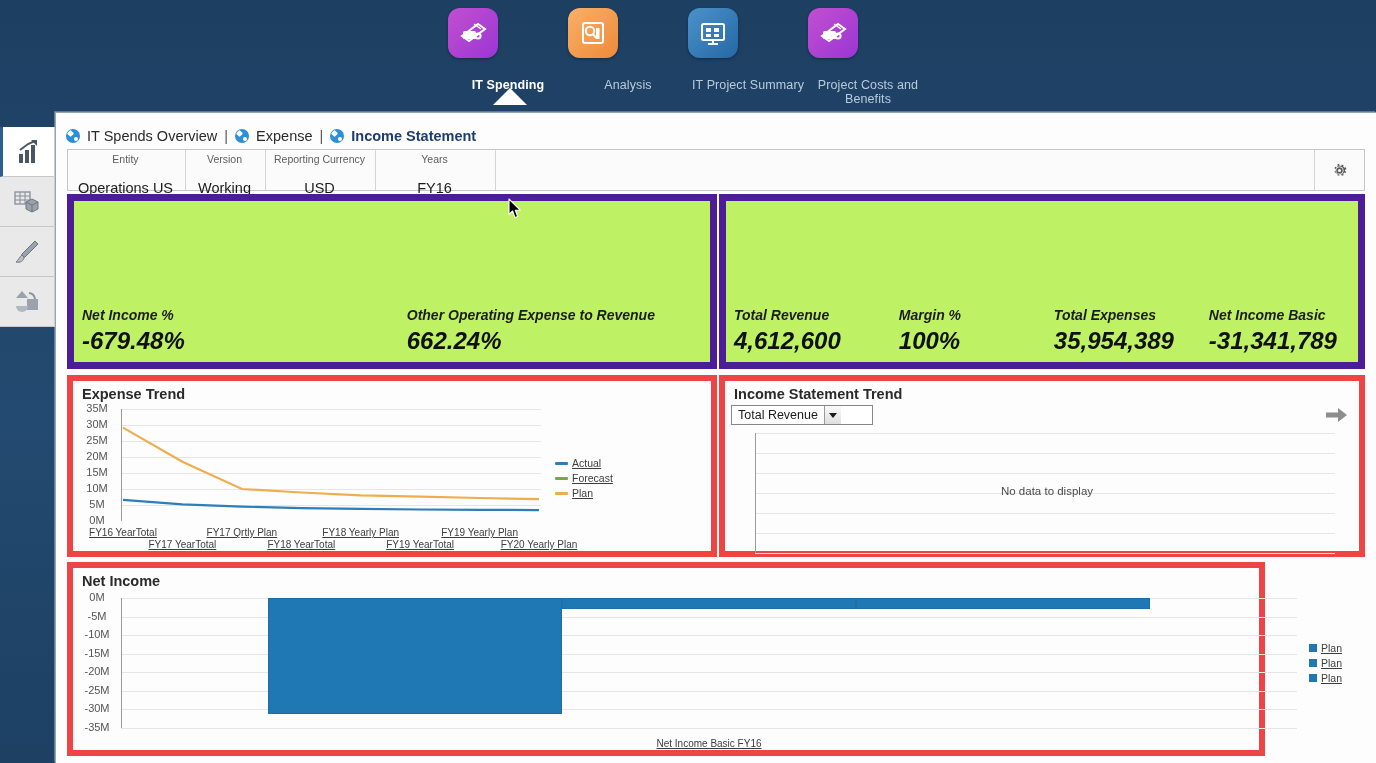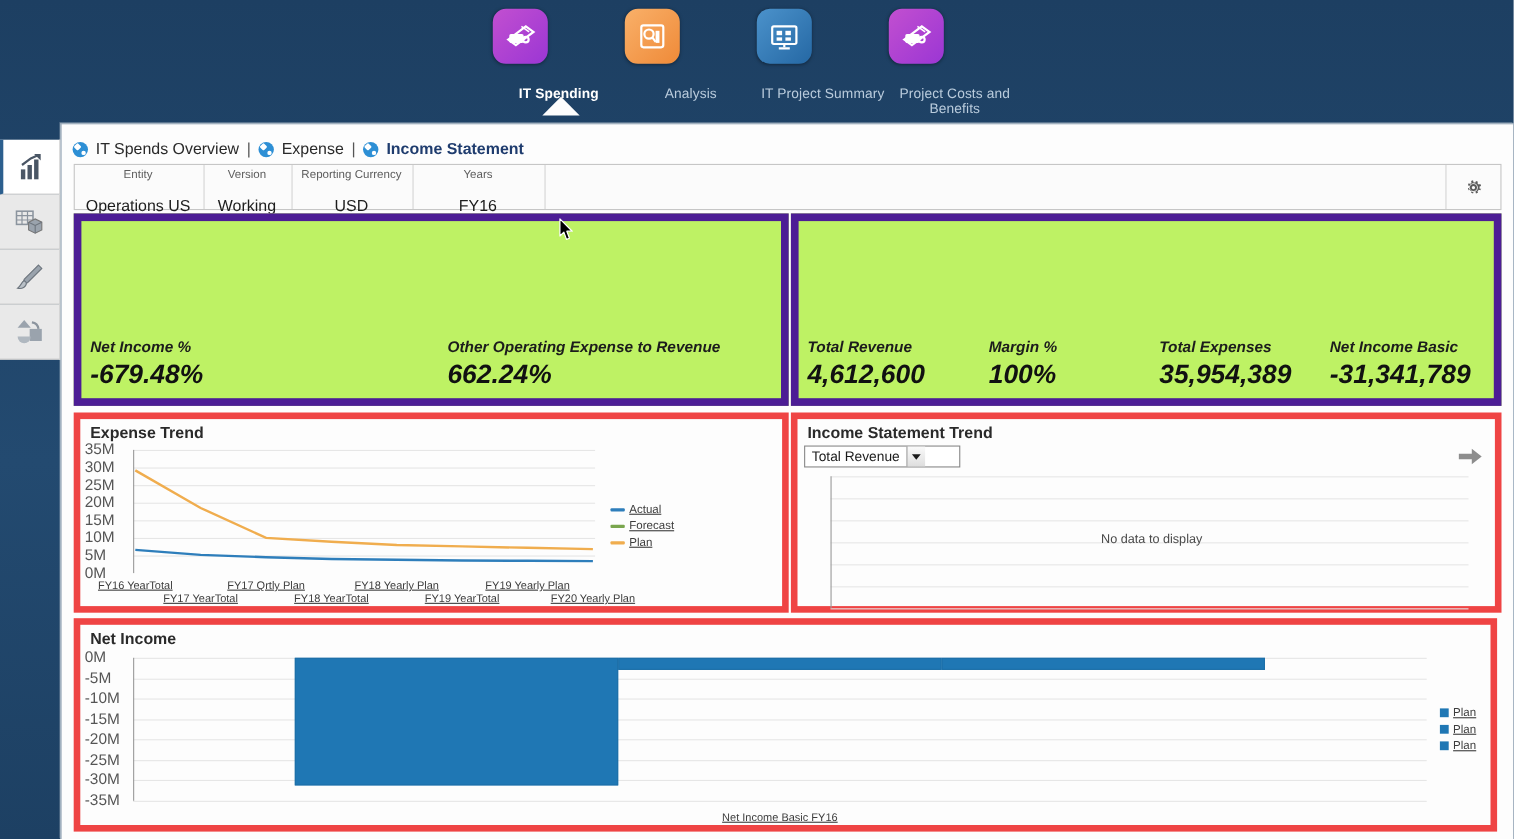--- a/index.html
+++ b/index.html
@@ -137,30 +137,30 @@
   .kpi-value { font-size: 24px; color: #111; font-weight: bold; line-height: 34px; }
 
   
   .panel {
     position: absolute;
     border: 6px solid #ef4444;
     background: #fdfdfd;
   }
   #panelExpense { left: 11px;  top: 262px; width: 650px; height: 182px; }
   #panelIST     { left: 663px; top: 262px; width: 646px; height: 182px; }
-  #panelNet     { left: 11px;  top: 449px; width: 1294px; height: 194px; }
+  #panelNet     { left: 11px;  top: 449px; width: 1198px; height: 194px; }
   .panel-title {
     position: absolute; left: 9px; top: 5px;
     font-size: 14.5px; color: #2a2a2a; font-weight: bold;
   }
 
   
   .axis-lab {
-    position: absolute; font-size: 14px; color: #555;
-    text-align: left; line-height: 11px; white-space: nowrap;
+    position: absolute; font-size: 11px; color: #555;
+    text-align: center; line-height: 11px; white-space: nowrap;
   }
   .gridline { position: absolute; height: 1px; background: #e6e6e6; }
   .axisline { position: absolute; width: 1px; background: #9a9a9a; }
   .xlab {
     position: absolute; font-size: 10px; color: #3d3d3d;
     white-space: nowrap; text-decoration: underline;
     text-align: center; cursor: pointer;
   }
   .legrow {
     display: flex; align-items: center; gap: 4px;

